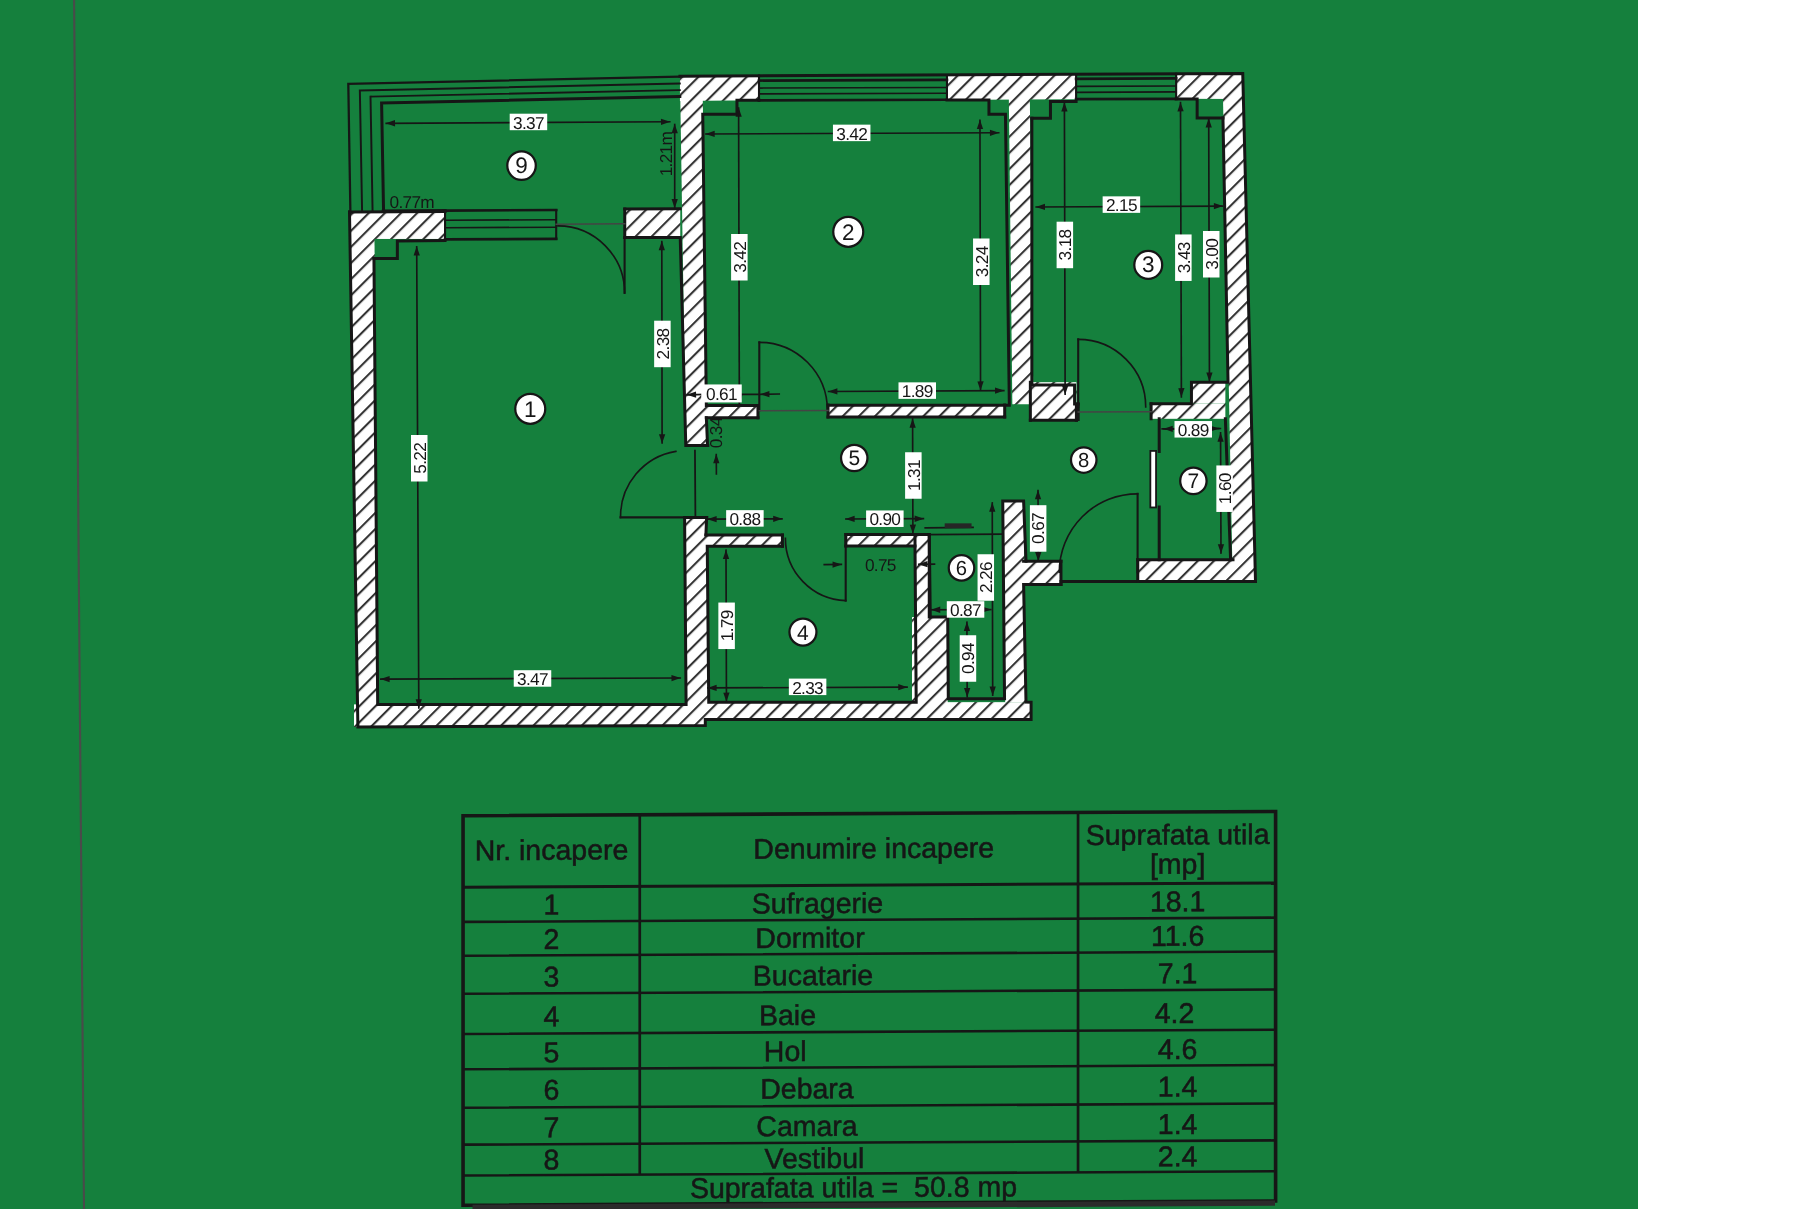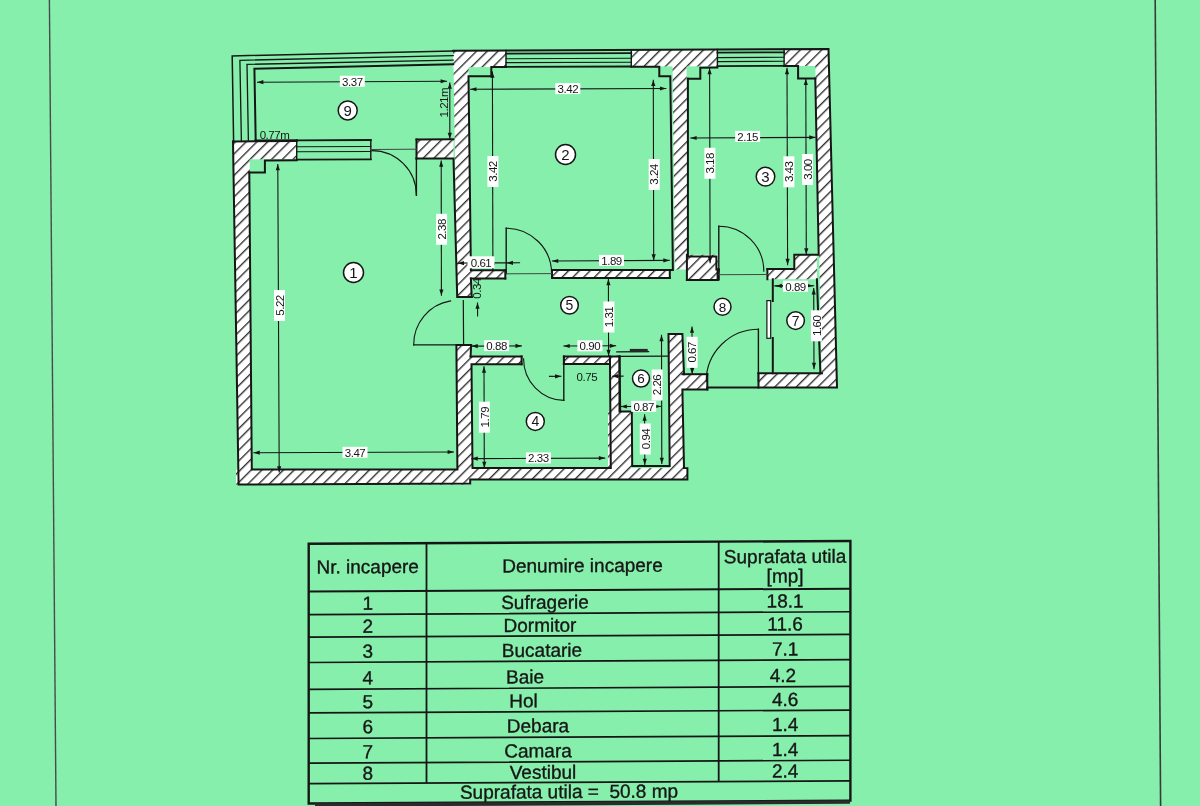--- a/index.html
+++ b/index.html
@@ -1,16 +1,16 @@
 <!DOCTYPE html>
 <html><head>
 <meta charset="utf-8">
 <style>
   html,body{margin:0;padding:0;background:#ffffff;}
-  #page{position:relative;width:1200px;height:806px;background:#86efac;overflow:hidden;
+  #page{position:relative;width:1092px;height:806px;background:#15803d;overflow:hidden;
         font-family:"Liberation Sans", sans-serif;}
   svg{position:absolute;top:0;left:0;filter:blur(0.3px);}
   text{fill:#161616;}
 </style>
 </head>
 <body>
 <div id="page">
 <svg width="1200" height="806" viewBox="0 0 1200 806">
 <defs>
   <pattern id="hat" width="7.6" height="7.6" patternUnits="userSpaceOnUse" patternTransform="rotate(-45)">

